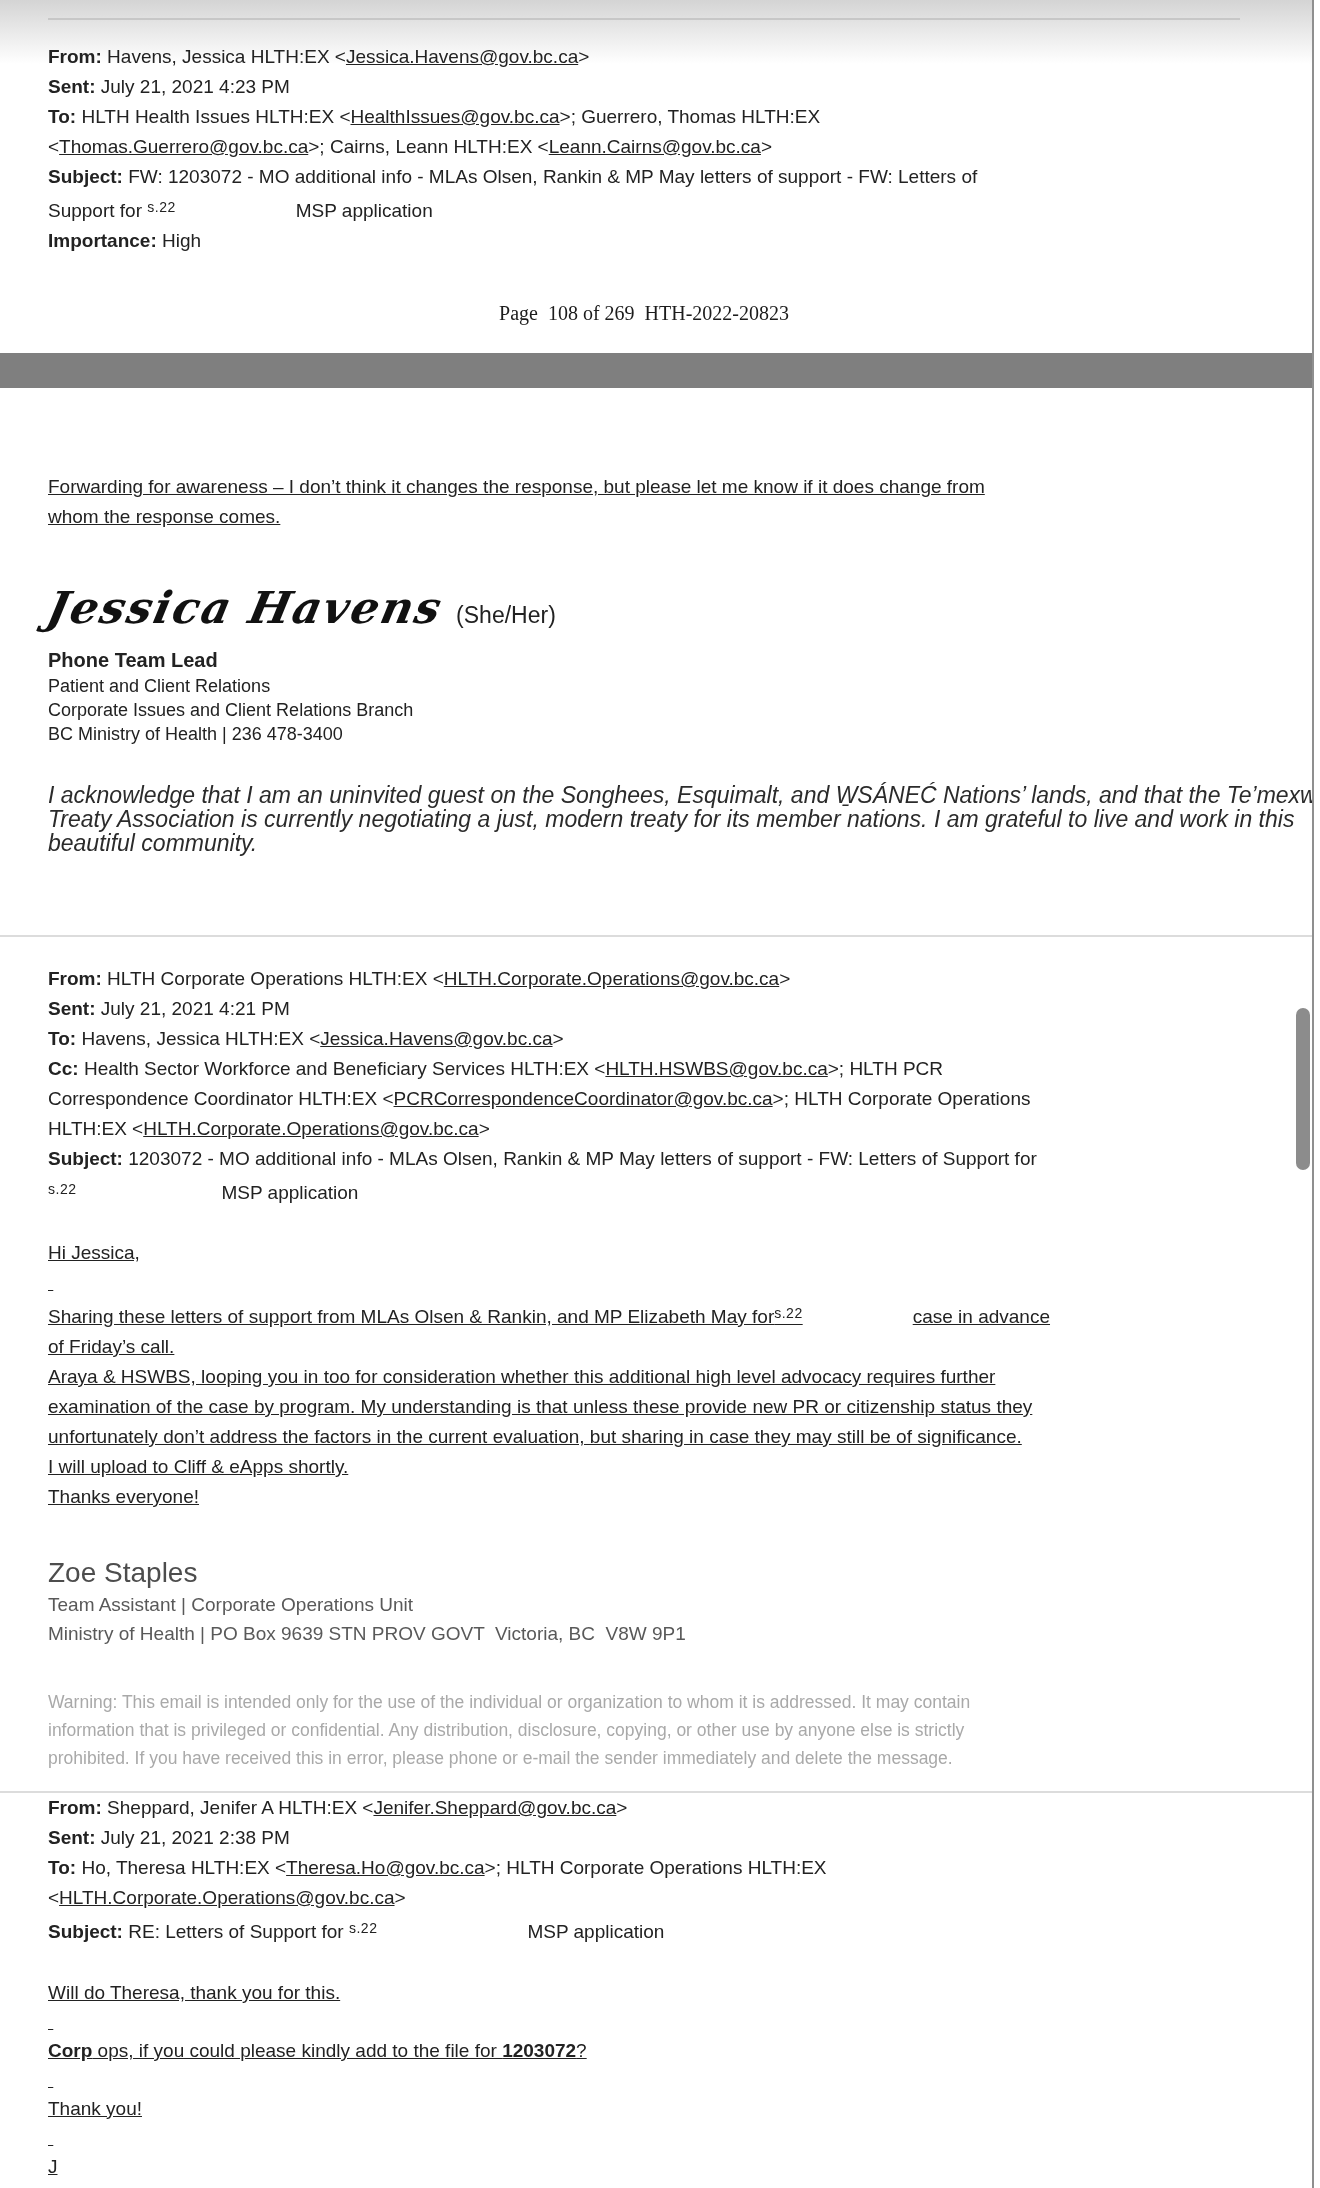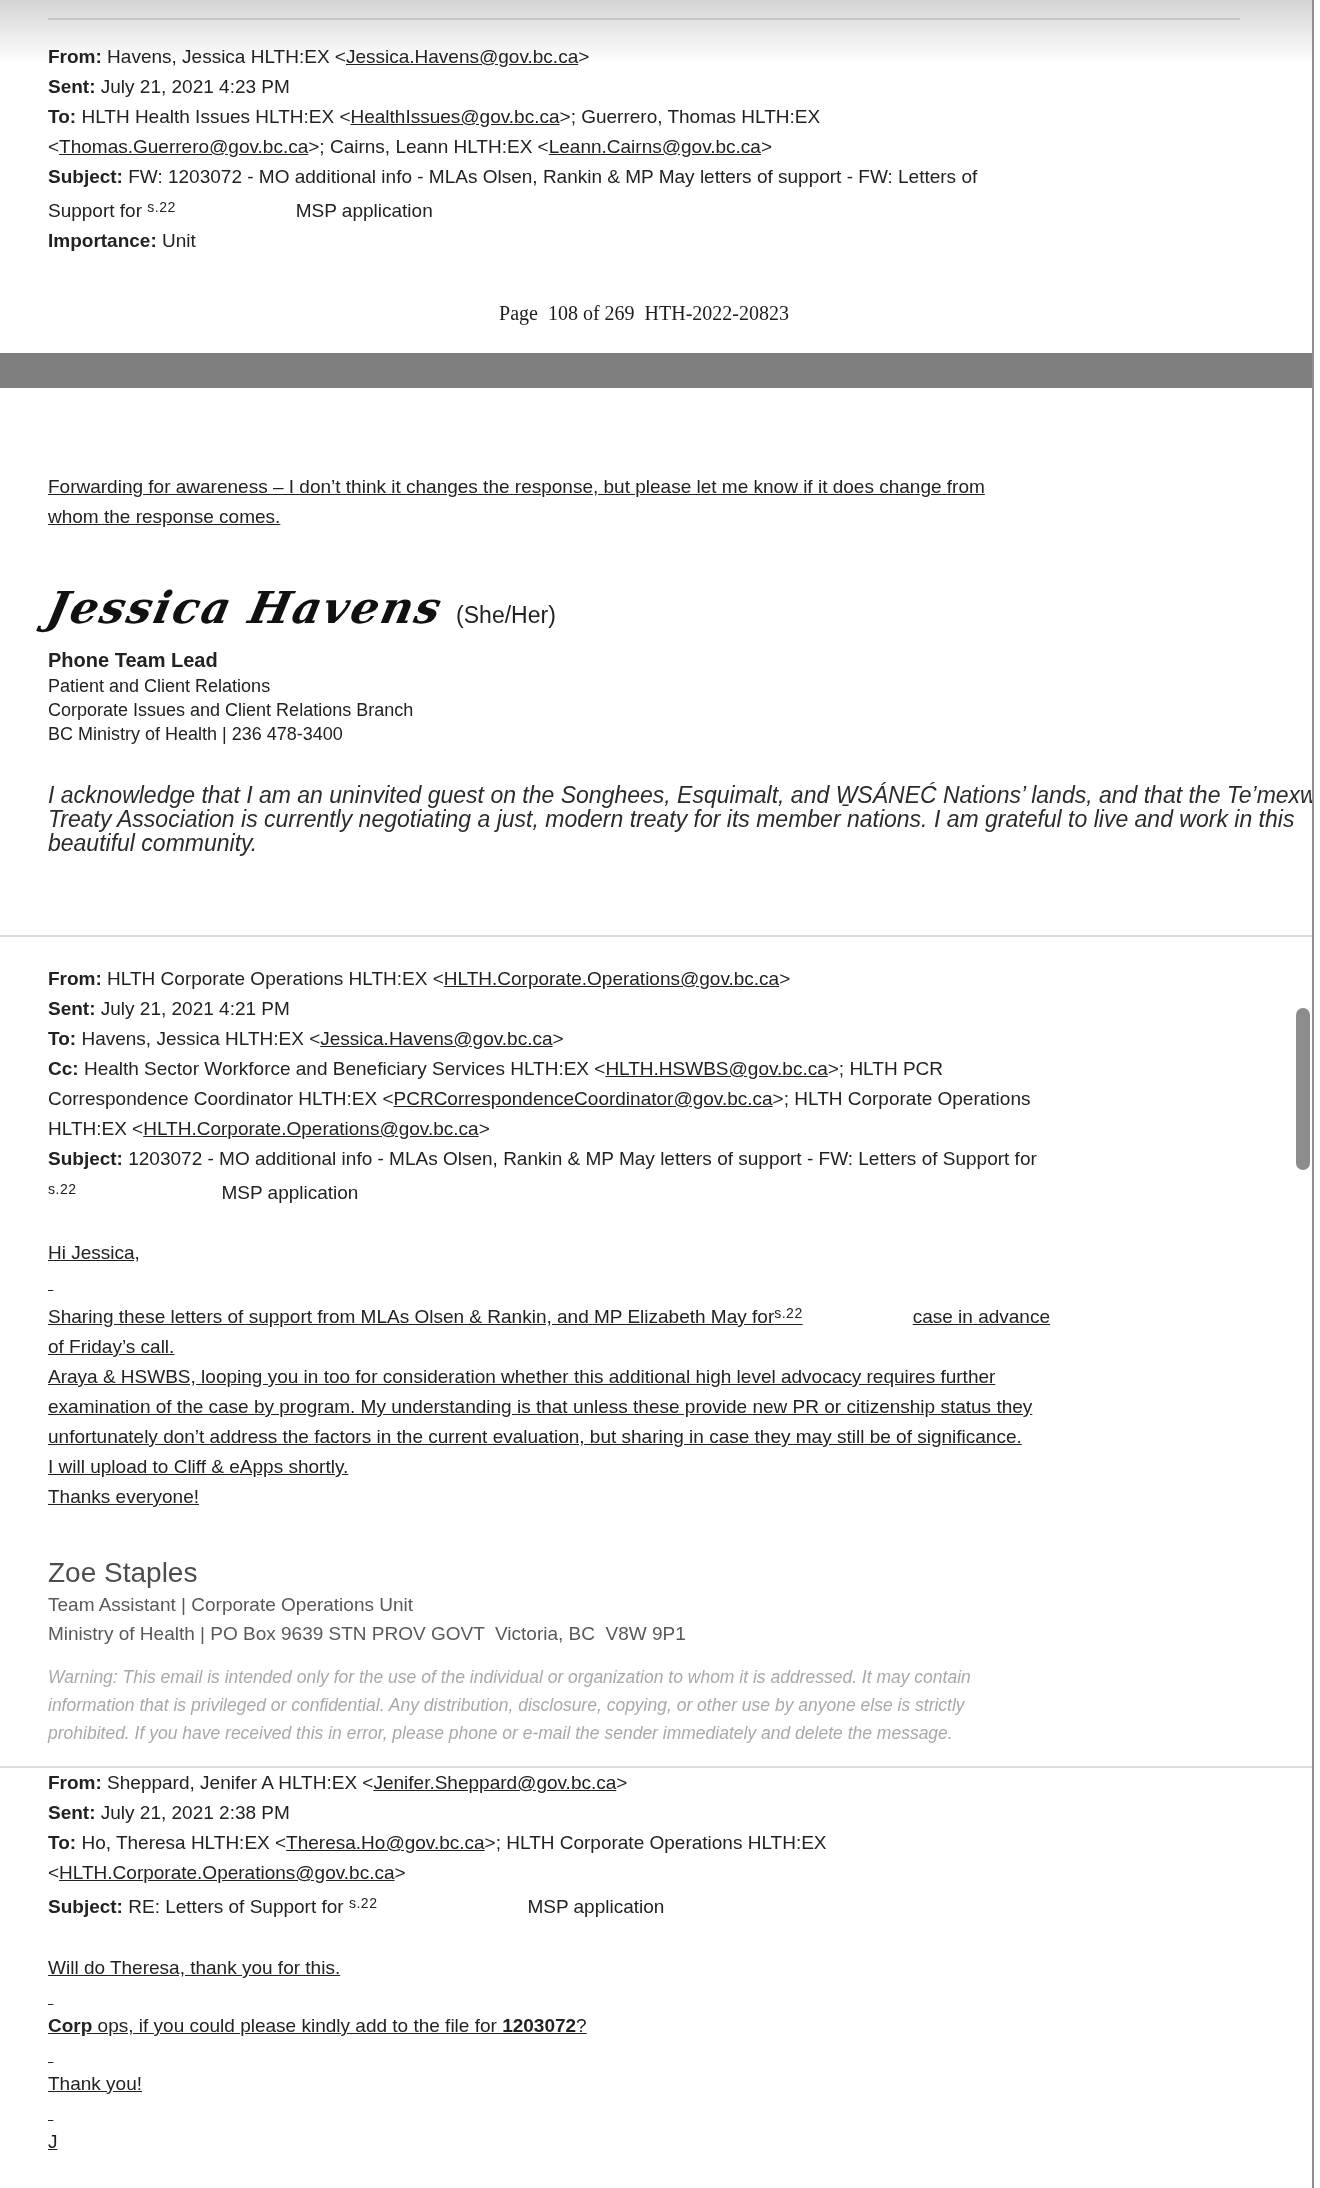--- a/index.html
+++ b/index.html
@@ -37,42 +37,42 @@
   [data-name="land-acknowledgement"]{margin-top:37px;}
   .divider{height:2px;background:#dcdcdc;margin-left:-48px;margin-right:-49px;}
   [data-name="email-divider-1"]{margin-top:80px;}
   [data-name="email-divider-2"]{margin-top:19px;}
   [data-name="email-2-header"]{margin-top:27px;}
   [data-name="email-2-body"]{margin-top:30px;}
   [data-name="zoe-staples-sig-block"]{margin-top:44px;}
   .zoe .line{color:#595959;font-size:19px;line-height:29px;}
   .zoe .line:first-child{font-size:28px;line-height:34px;color:#4d4d4d;}
   .warning .line{font-size:17.5px;line-height:28px;color:#a9a9a9;}
-  [data-name="confidentiality-warning"]{margin-top:15px;font-style:italic;}
+  [data-name="confidentiality-warning"]{margin-top:40px;}
   [data-name="email-3-header"]{margin-top:0;}
   [data-name="email-3-body"]{margin-top:31px;}
   [data-name="email-3-body"] .line{line-height:29px;}
   .scroll-border{position:absolute;top:0;right:6px;width:2px;height:100%;background:#8f8f8f;}
   .scroll-thumb{position:absolute;right:10px;top:1008px;width:14px;height:162px;
     background:#8c8c8c;border-radius:7px;cursor:pointer;}
 </style>
 </head>
 <body data-name="pdf-viewer">
 
 <div class="top-gradient" data-name="page-top-shading"></div>
 <div class="top-rule" data-name="header-rule"></div>
 <div class="doc" id="doc" data-name="document-content">
     <div class="email-header" data-name="email-1-header">
       <div class="line" data-name="text-line"><span class="b" data-name="bold-text">From:</span><span data-name="text-segment"> Havens, Jessica HLTH:EX &lt;</span><a class="lnk" data-name="email-link">Jessica.Havens@gov.bc.ca</a><span data-name="text-segment">&gt;</span></div>
       <div class="line" data-name="text-line"><span class="b" data-name="bold-text">Sent:</span><span data-name="text-segment"> July 21, 2021 4:23 PM</span></div>
       <div class="line" data-name="text-line"><span class="b" data-name="bold-text">To:</span><span data-name="text-segment"> HLTH Health Issues HLTH:EX &lt;</span><a class="lnk" data-name="email-link">HealthIssues@gov.bc.ca</a><span data-name="text-segment">&gt;; Guerrero, Thomas HLTH:EX</span></div>
       <div class="line" data-name="text-line"><span data-name="text-segment">&lt;</span><a class="lnk" data-name="email-link">Thomas.Guerrero@gov.bc.ca</a><span data-name="text-segment">&gt;; Cairns, Leann HLTH:EX &lt;</span><a class="lnk" data-name="email-link">Leann.Cairns@gov.bc.ca</a><span data-name="text-segment">&gt;</span></div>
       <div class="line" data-name="text-line"><span class="b" data-name="bold-text">Subject:</span><span data-name="text-segment"> FW: 1203072 - MO additional info - MLAs Olsen, Rankin &amp; MP May letters of support - FW: Letters of</span></div>
       <div class="line" data-name="text-line"><span data-name="text-segment">Support for </span><span class="sup" data-name="redaction-s22">s.22</span><span class="gap" data-name="redaction-gap" style="width: 120px;"></span><span data-name="text-segment">MSP application</span></div>
-      <div class="line" data-name="text-line"><span class="b" data-name="bold-text">Importance:</span><span data-name="text-segment"> Unit</span></div>
+      <div class="line" data-name="text-line"><span class="b" data-name="bold-text">Importance:</span><span data-name="text-segment"> High</span></div>
     </div>
     <div class="page-footer" data-name="page-number-stamp">Page  108 of 269  HTH-2022-20823</div>
     <div class="page-break-bar" data-name="page-break-bar"></div>
     <div class="paragraph para" data-name="forwarding-note">
       <div class="line" data-name="text-line"><span data-name="text-segment">Forwarding for awareness – I don’t think it changes the response, but please let me know if it does change from</span></div>
       <div class="line" data-name="text-line"><span data-name="text-segment">whom the response comes.</span></div>
     </div>
     <div class="signature-script" data-name="signature-jessica-havens"><span class="script" data-name="handwritten-signature">Jessica Havens</span><span class="pronouns" data-name="pronouns-text">(She/Her)</span></div>
     <div class="sig-block sig-block" data-name="jessica-havens-sig-block">
       <div class="line" data-name="text-line"><span class="b" data-name="bold-text">Phone Team Lead</span></div>

